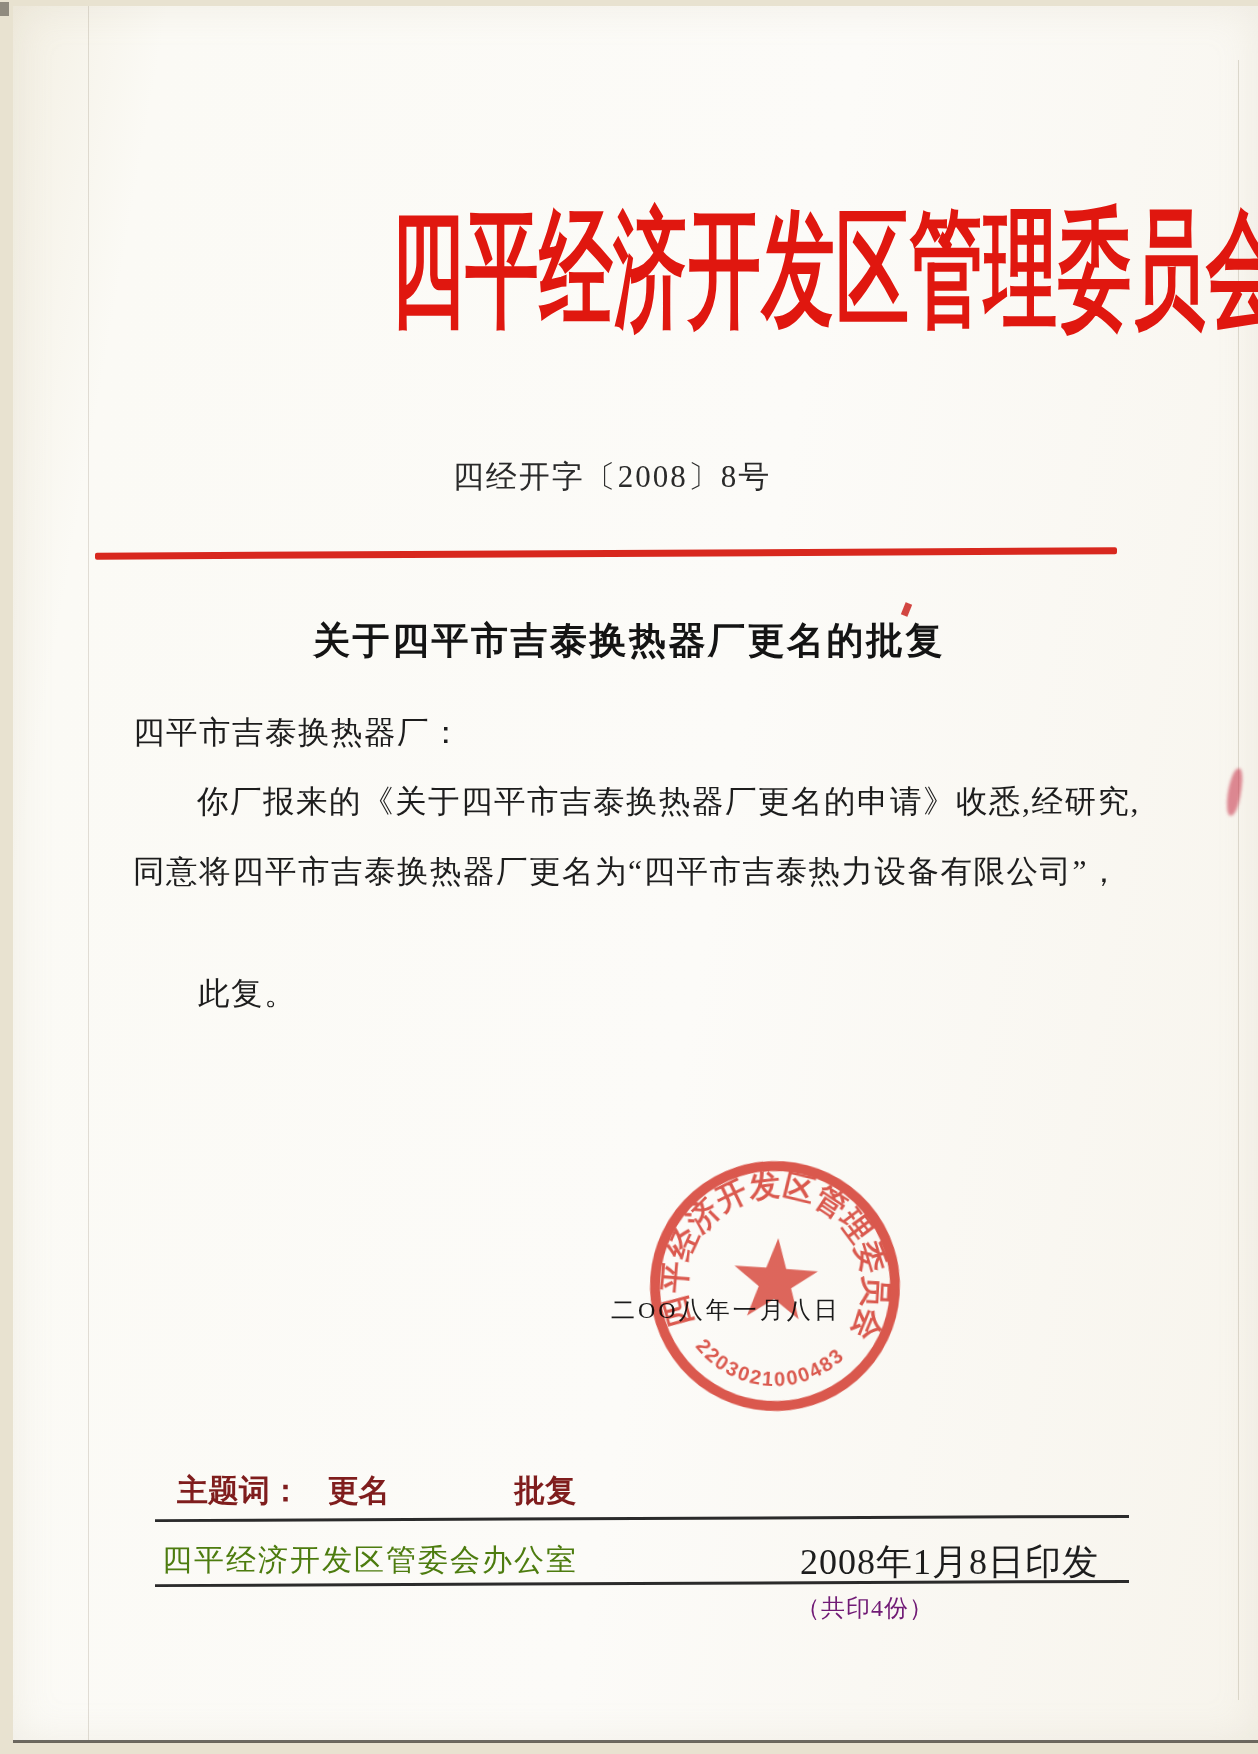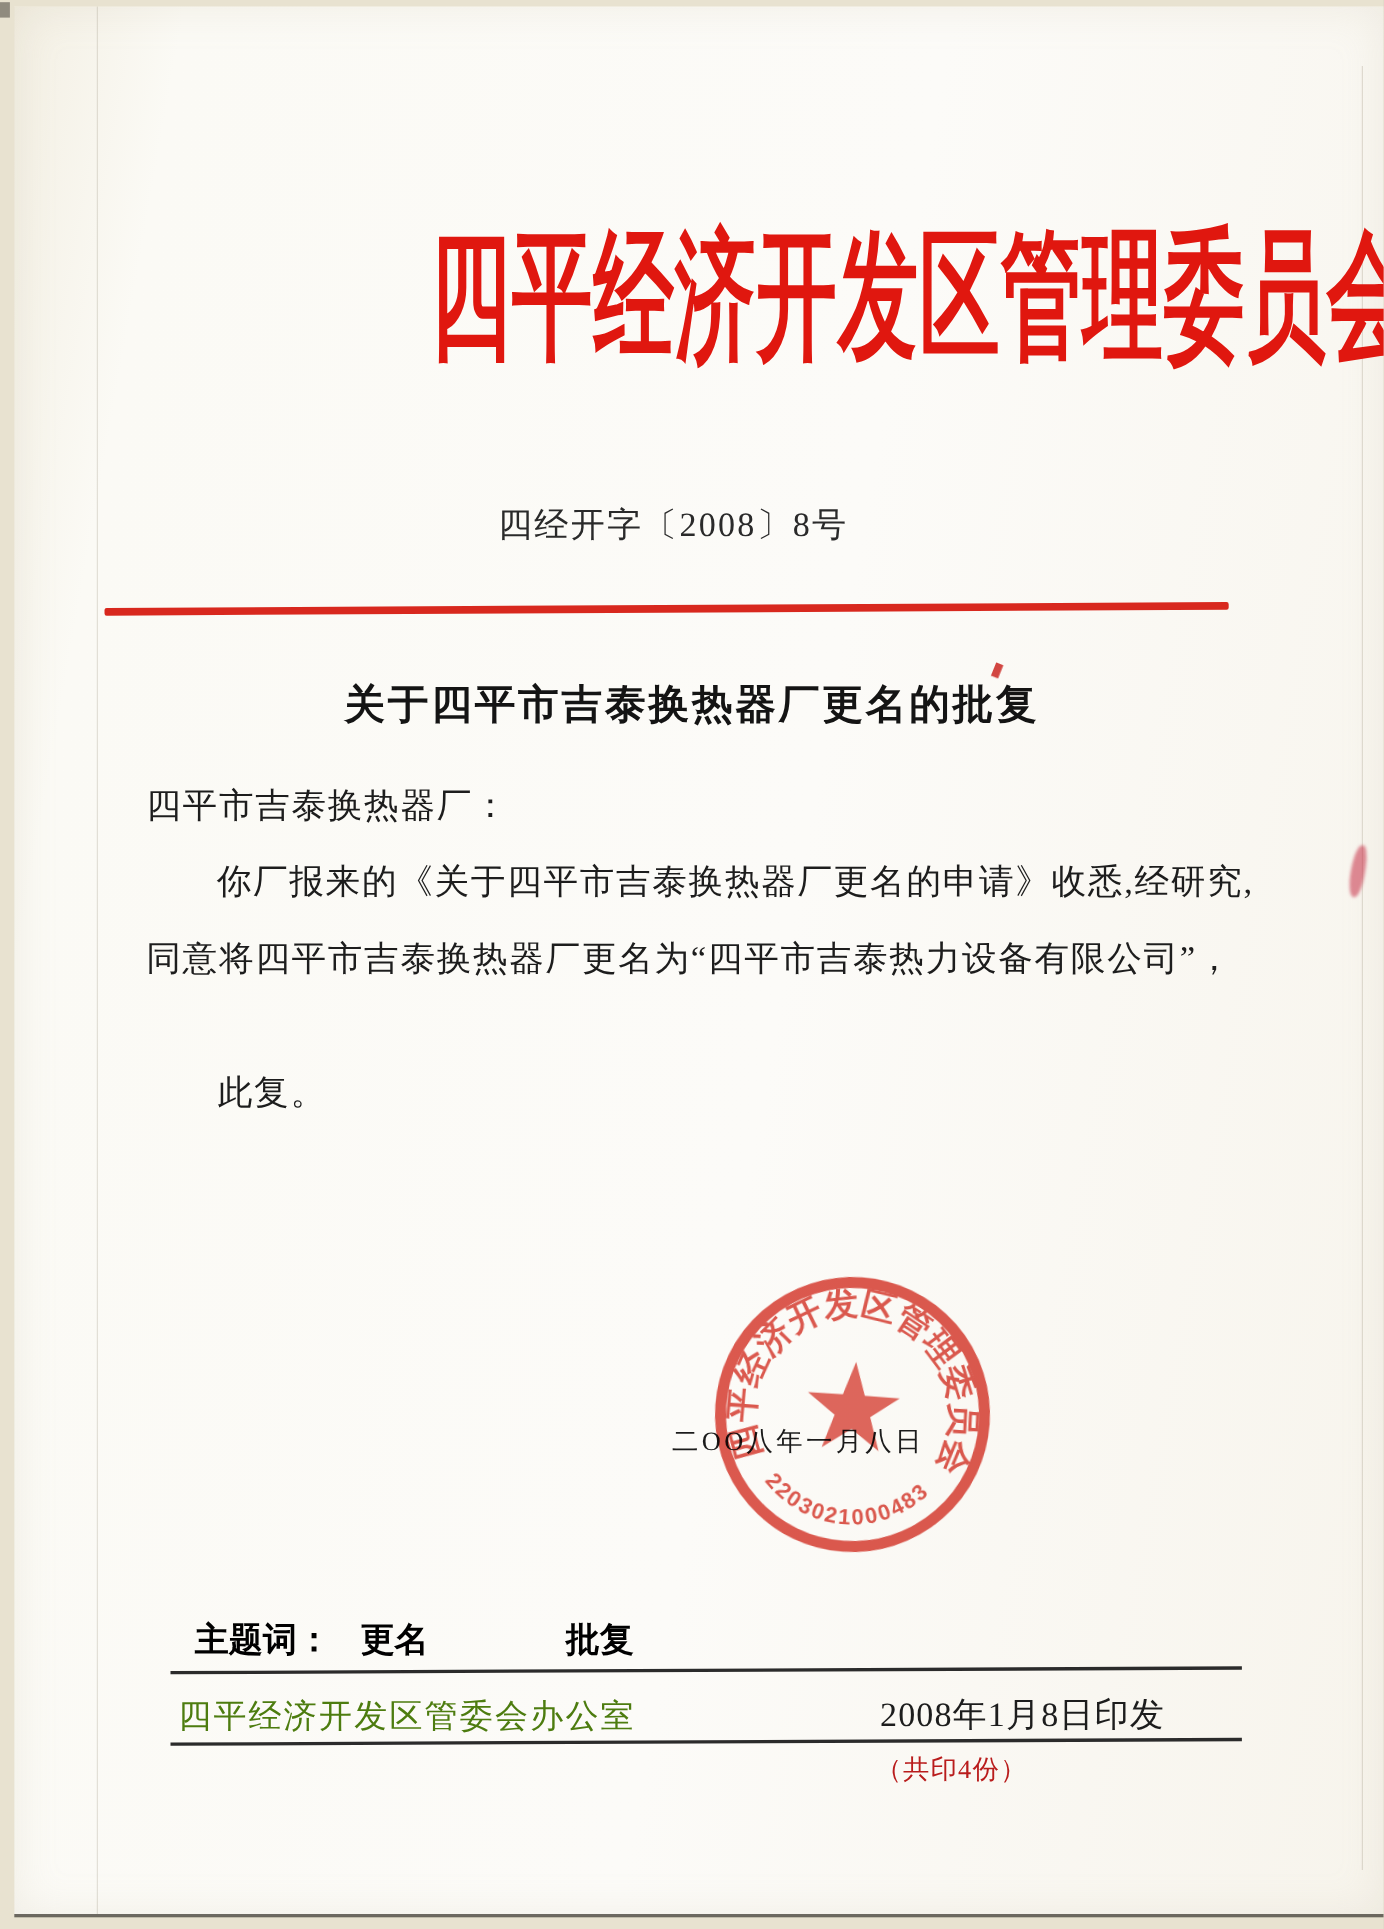--- a/index.html
+++ b/index.html
@@ -38,33 +38,33 @@
   .bl1{left:133px;top:851px;}
   .bl2{left:133px;top:921px;}
   .closing{left:198px;top:973px;}
 
   .issue-date{position:absolute;left:611px;top:1294px;font-size:24px;letter-spacing:3px;color:#1b1b1b;z-index:1;white-space:nowrap;}
 
   .seal{position:absolute;left:644px;top:1155px;width:262px;height:262px;z-index:2;
         mix-blend-mode:multiply;opacity:.87;transform:rotate(4deg);filter:blur(.4px);}
   .seal text{font-family:"Liberation Sans", sans-serif;}
 
-  .keywords-row{position:absolute;left:177px;top:1470px;font-size:31px;font-weight:bold;color:#000000;
+  .keywords-row{position:absolute;left:177px;top:1470px;font-size:31px;font-weight:bold;color:#7f1d1d;
                 font-family:"Liberation Sans", sans-serif;white-space:nowrap;}
   .kw-label{display:inline-block;}
   .kw0{display:inline-block;margin-left:18px;}
   .kw1{display:inline-block;margin-left:116px;}
 
   .hrule{position:absolute;left:155px;width:974px;height:3px;background:#2b2b2b;transform:rotate(-.25deg);}
   .hrule.r1{top:1517px;}
   .hrule.r2{top:1582px;}
 
   .footer-office{position:absolute;left:162px;top:1540px;font-size:30px;letter-spacing:2px;color:#4d7c0f;white-space:nowrap;}
-  .footer-date{position:absolute;left:800px;top:1538px;font-size:31px;letter-spacing:1px;color:#1d1d1d;white-space:nowrap;}
-  .copies-note{position:absolute;left:796px;top:1592px;font-size:24px;letter-spacing:1px;color:#b91c1c;white-space:nowrap;}
+  .footer-date{position:absolute;left:800px;top:1538px;font-size:36px;letter-spacing:1px;color:#1d1d1d;white-space:nowrap;}
+  .copies-note{position:absolute;left:796px;top:1592px;font-size:24px;letter-spacing:1px;color:#701a75;white-space:nowrap;}
 </style>
 </head>
 <body>
 
 <div class="page">
   <div class="paper"></div>
   <div class="paper-bottom-edge"></div>
   <div class="corner-speck"></div>
   <div class="crease left"></div>
   <div class="crease right"></div>

